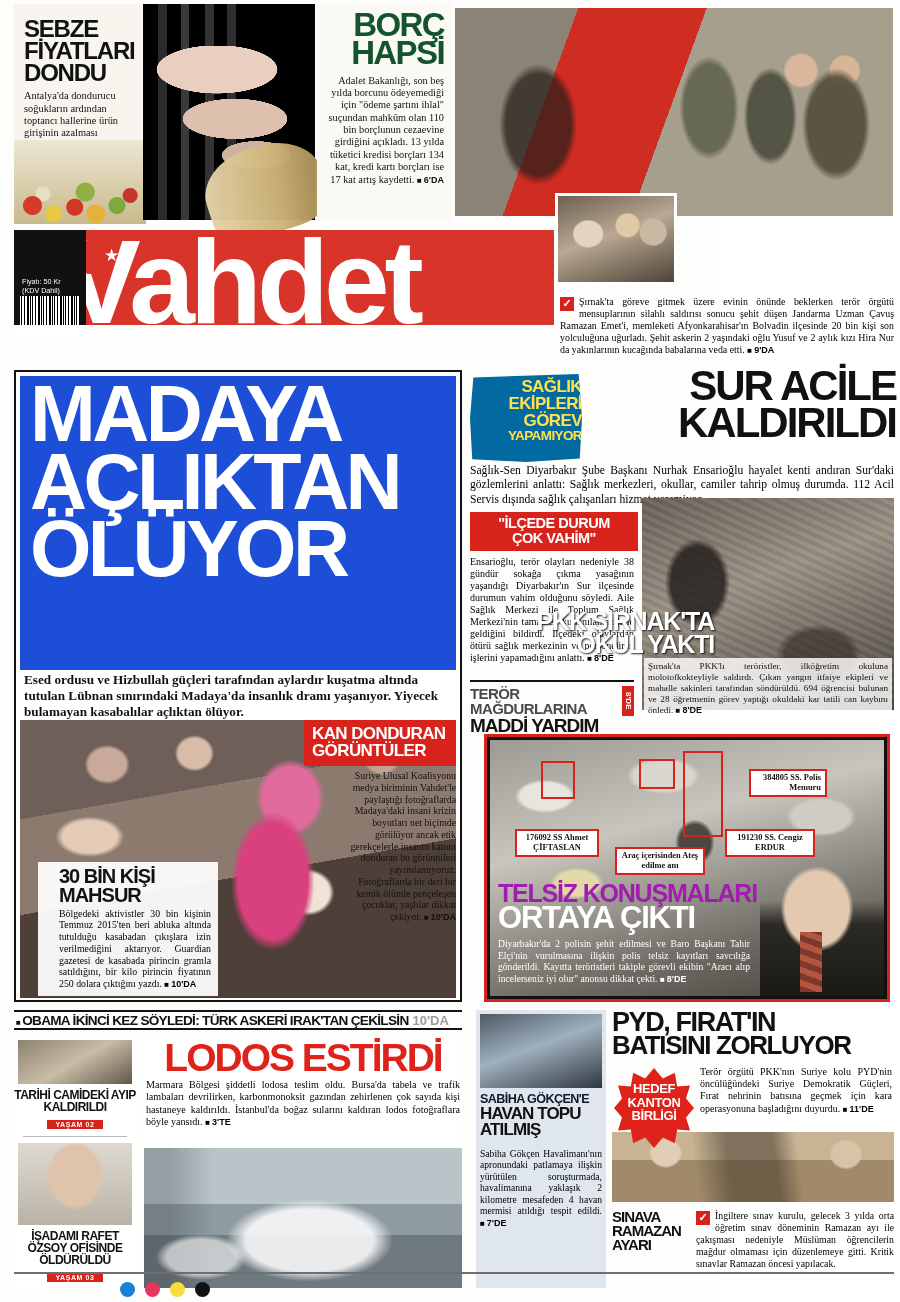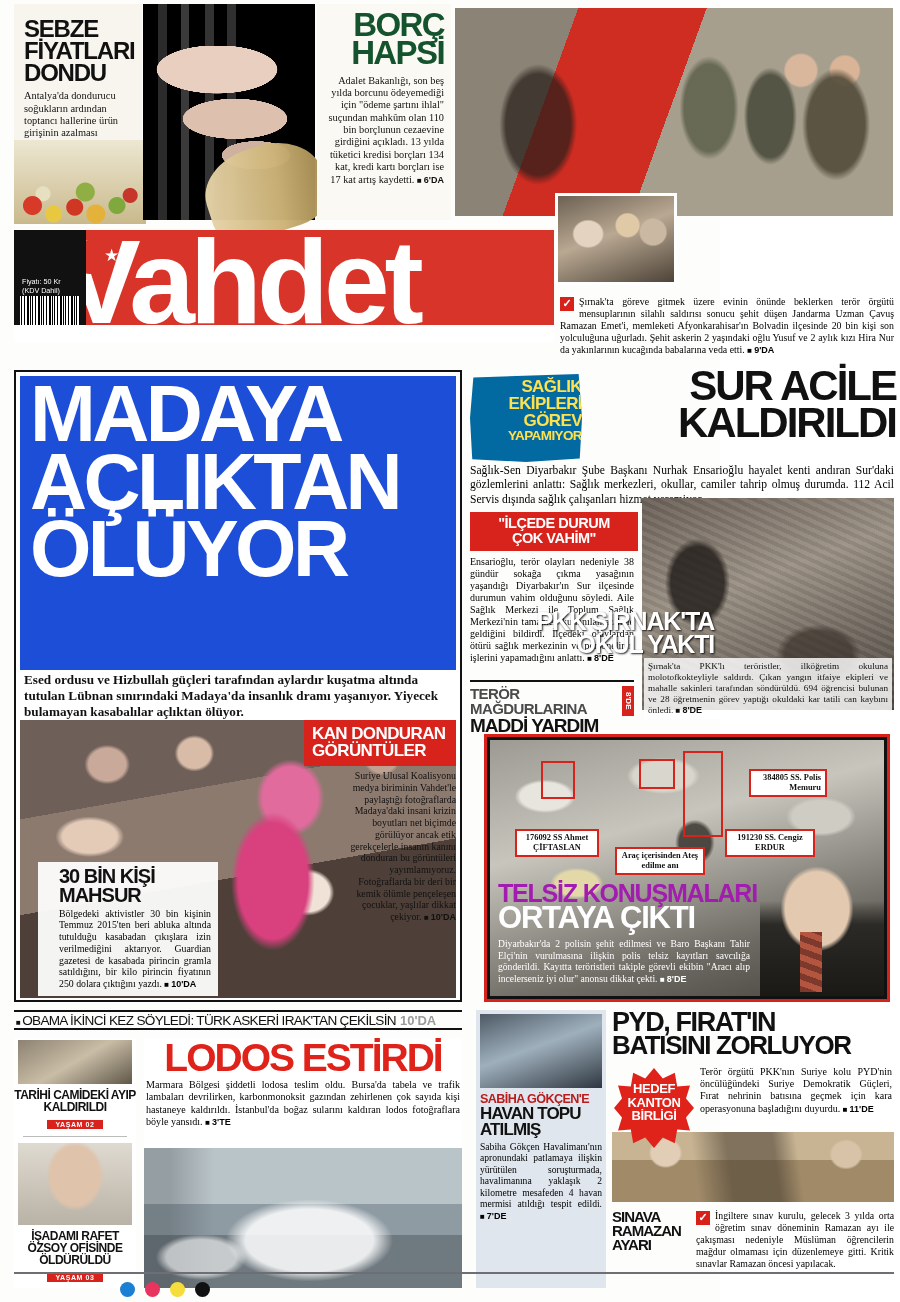--- a/index.html
+++ b/index.html
@@ -198,21 +198,21 @@
     font-family:"Liberation Serif",serif; font-size:9.6px; line-height:1.21; text-align:justify;}
   .telsiz-face { position:absolute; right:3px; bottom:3px; width:124px; height:132px; z-index:6;
     background: radial-gradient(ellipse 48px 56px at 46% 34%, #e3c9b0 0 66%, transparent 76%),
                 linear-gradient(180deg,rgba(60,55,48,0) 28%, #2c2a26 46%, #1a1916 100%);}
   .telsiz-face::after{content:""; position:absolute; left:40px; top:68px; width:22px; height:60px;
     background: repeating-linear-gradient(20deg,#7d3a2c 0 6px,#b4563f 6px 12px);}
 
   
   .obama { position:absolute; left:14px; top:1010px; width:448px; height:20px;
     border-top:2px solid #111; border-bottom:2px solid #111; display:flex; align-items:center;}
-  .obama-t { font-family:"Liberation Sans",sans-serif; font-weight:normal; font-size:13.6px;
+  .obama-t { font-family:"Liberation Sans",sans-serif; font-weight:bold; font-size:13.6px;
     letter-spacing:-.7px; color:#111; padding-left:2px;}
   .obama-r { font-family:"Liberation Sans",sans-serif; font-weight:bold; font-size:13px; color:#9b9b9b; margin-left:4px;}
 
   
   .bl-col { position:absolute; left:14px; top:1038px; width:122px; height:250px; background:#fff; text-align:center;}
   .bl-img1 { width:114px; height:44px; margin:2px auto 0;
     background: linear-gradient(150deg,#8d8272,#c9bda6 50%,#5f5749);}
   .bl-hd { font-family:"Liberation Sans",sans-serif; font-weight:bold; font-size:12px;
     line-height:1.0; letter-spacing:-.5px; color:#111; margin-top:5px;}
   .bl-tag { display:inline-block; background:#d8231c; color:#fff; font-size:7px; font-weight:bold;
@@ -233,23 +233,23 @@
   .lodos-img::after{content:""; position:absolute; inset:0;
     background:
       radial-gradient(ellipse 110px 54px at 52% 66%, rgba(255,255,255,.85) 0 58%, transparent 76%),
       radial-gradient(ellipse 60px 30px at 18% 78%, rgba(255,255,255,.6) 0 58%, transparent 76%),
       linear-gradient(90deg, rgba(40,44,48,.25) 0 8%, transparent 22%);}
 
   
   .sabiha { position:absolute; left:476px; top:1010px; width:130px; height:278px; background:#dfe6ed; padding:4px;}
   .sab-img { width:122px; height:74px; background: linear-gradient(160deg,#4e5a66,#9fb0bd 45%,#2f3740);}
   .sab-img::after{content:""; position:absolute; }
-  .sab-hd1 { font-family:"Liberation Sans",sans-serif; font-weight:bold; font-size:12.6px; letter-spacing:-.6px; color:#b91c1c; margin-top:4px;}
+  .sab-hd1 { font-family:"Liberation Sans",sans-serif; font-weight:bold; font-size:12.6px; letter-spacing:-.6px; color:#0f172a; margin-top:4px;}
   .sab-hd2 { font-family:"Liberation Sans",sans-serif; font-weight:bold; font-size:17px; line-height:.96; letter-spacing:-.9px; color:#111;}
-  .sab-body { font-family:"Liberation Serif",serif; font-size:9.6px; line-height:1.2; text-align:justify; margin-top:2px;}
+  .sab-body { font-family:"Liberation Serif",serif; font-size:9.6px; line-height:1.2; text-align:justify; margin-top:9px;}
 
   
   .pyd { position:absolute; left:612px; top:1010px; width:282px; height:278px;}
   .pyd-hd { font-family:"Liberation Sans",sans-serif; font-weight:bold; color:#111;
     font-size:27px; line-height:.9; letter-spacing:-1.4px;}
   .pyd-hd .l2 { font-size:26px; display:block;}
   .hedef { position:absolute; left:2px; top:58px; width:80px; height:80px; background:#e0231a; z-index:5;
     color:#fff; font-family:"Liberation Sans",sans-serif; font-weight:bold; font-size:13px; line-height:1.05;
     text-align:center; padding-top:14px; letter-spacing:-.4px;
     clip-path: polygon(50% 0,61% 13%,76% 6%,79% 23%,95% 22%,90% 38%,100% 50%,90% 62%,95% 78%,79% 77%,76% 94%,61% 87%,50% 100%,39% 87%,24% 94%,21% 77%,5% 78%,10% 62%,0 50%,10% 38%,5% 22%,21% 23%,24% 6%,39% 13%);}

